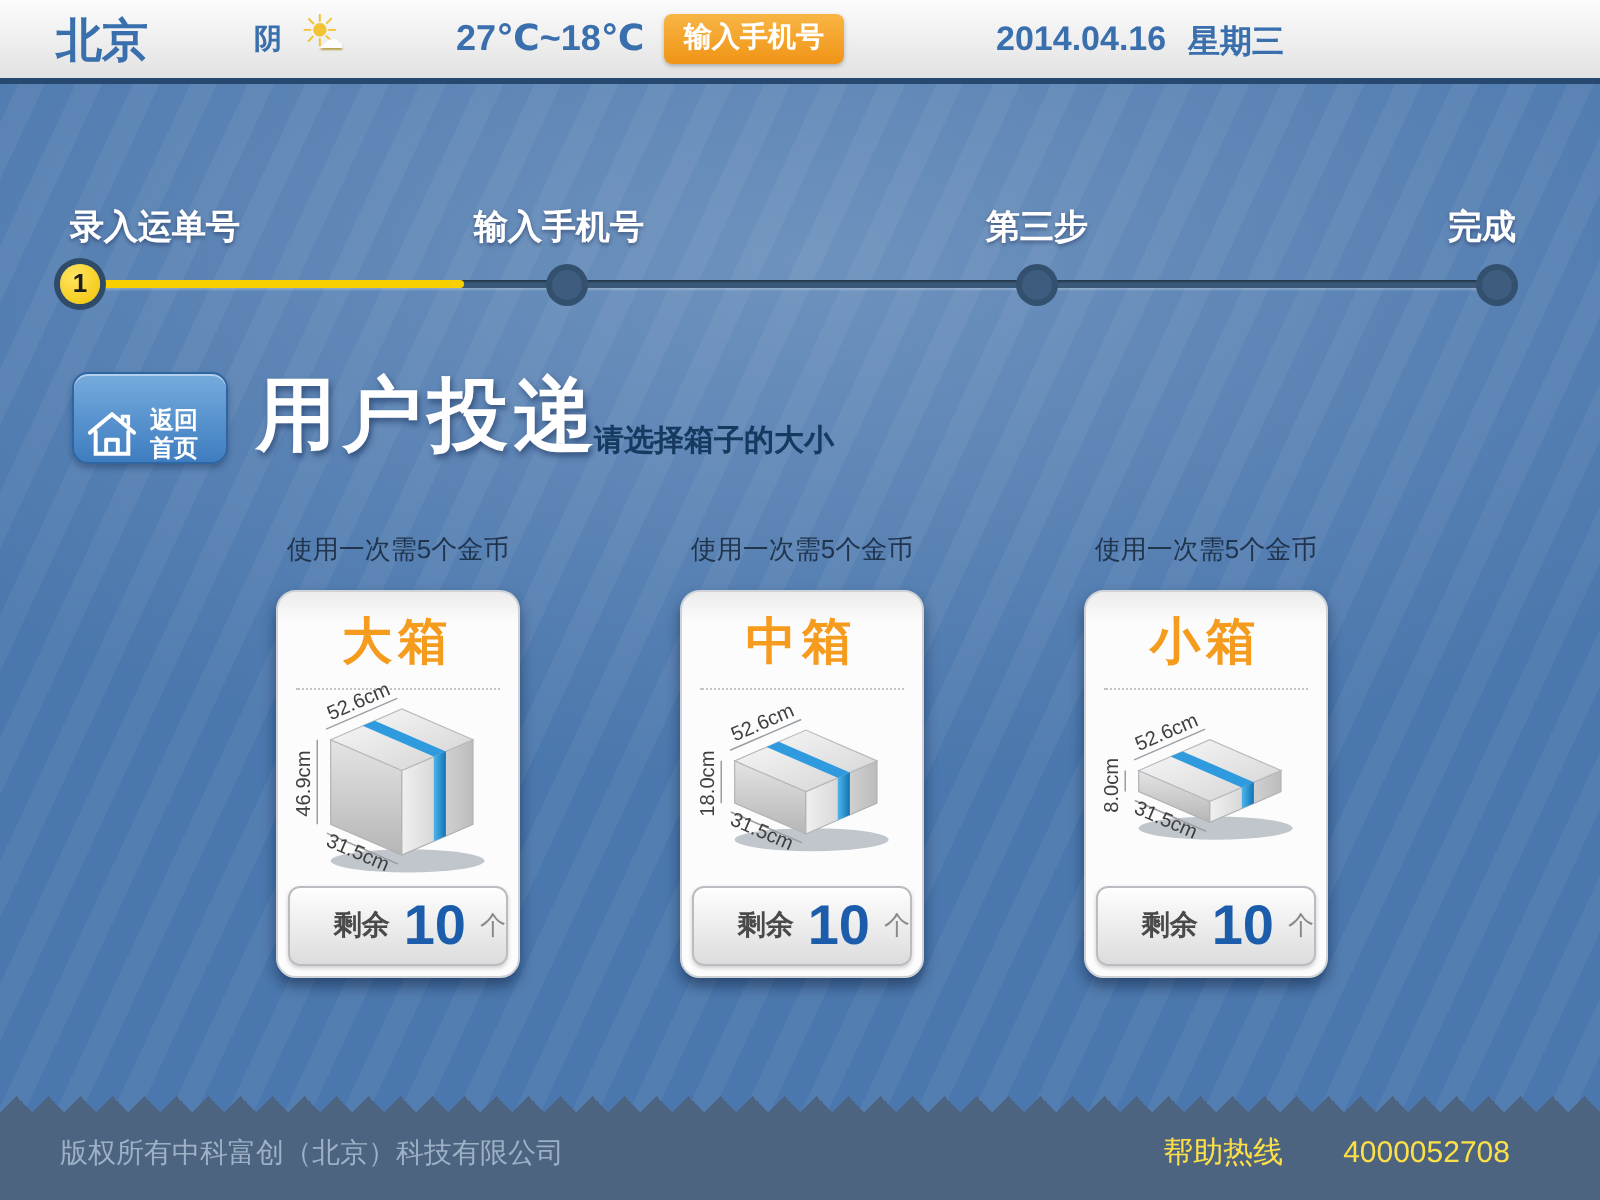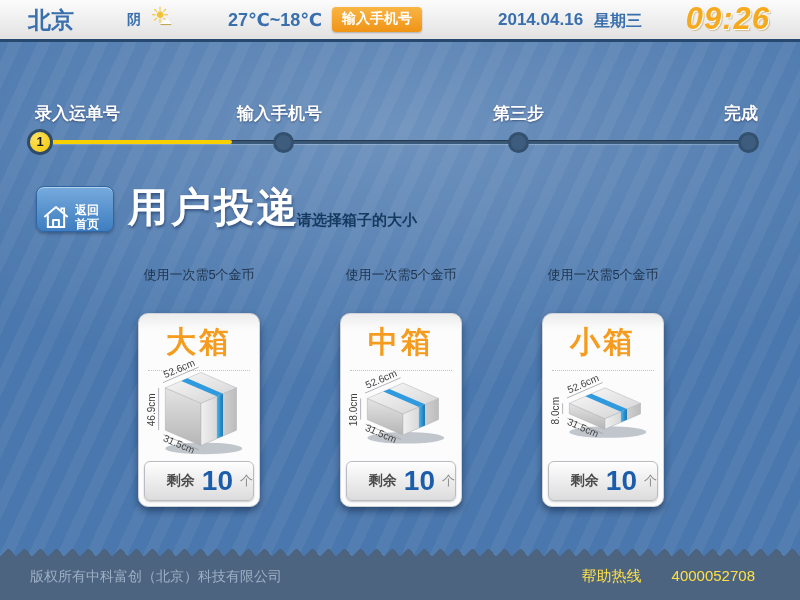--- a/index.html
+++ b/index.html
@@ -35,23 +35,23 @@
   .d2{left:276px}.d3{left:511px}.d4{left:741px}
   .dot-active{position:absolute;top:36px;left:30px;width:20px;height:20px;border-radius:50%;background:radial-gradient(circle at 35% 30%,#ffe462,#f2c400);box-shadow:0 0 0 3px #2f4b68;color:#1c1c1c;font-size:13px;font-weight:bold;text-align:center;line-height:20px;}
   
   .home-btn{position:absolute;left:36px;top:186px;width:78px;height:46px;background:linear-gradient(#76abdd,#3e7dc0);border:1px solid #2f65a0;border-radius:8px;box-shadow:inset 0 1px 0 rgba(255,255,255,.45),0 2px 3px rgba(0,20,50,.3);display:flex;align-items:flex-end;gap:5px;padding:0 5px;box-sizing:border-box;cursor:pointer;}
   .home-text{color:#fff;font-size:12px;font-weight:bold;line-height:14px;}
   .page-title{position:absolute;left:128px;top:180px;font-size:40px;font-weight:bold;color:#fff;letter-spacing:3px;text-shadow:1px 2px 3px rgba(0,20,60,.45);}
   .page-subtitle{position:absolute;left:297px;top:211px;font-size:15px;font-weight:bold;color:#16395f;}
   
   .col{position:absolute;top:266px;width:122px;}
   .c1{left:138px}.c2{left:340px}.c3{left:542px}
-  .cost-note{text-align:center;font-size:13px;color:#20344d;margin-bottom:29px;}
+  .cost-note{text-align:center;font-size:13px;color:#20344d;margin-bottom:11px;}
   .card{position:relative;height:192px;background:linear-gradient(180deg,#ececec 0,#fcfcfc 16px);border:1px solid #cfd3d8;border-radius:10px;box-shadow:0 4px 7px rgba(0,15,40,.45);cursor:pointer;}
-  .card-title{text-align:center;font-size:30px;font-weight:bold;color:#f59b1e;margin-top:8px;letter-spacing:3px;}
+  .card-title{text-align:center;font-size:25px;font-weight:bold;color:#f59b1e;margin-top:8px;letter-spacing:3px;}
   .sep{border-top:1px dotted #c3c3c3;margin:7px 9px 0;}
   .boxart{position:absolute;top:45px;left:4px;right:4px;bottom:47px;}
   .boxart svg{width:100%;height:100%;}
   .stock{position:absolute;left:5px;right:5px;bottom:5px;height:38px;background:linear-gradient(#fefefe,#dcdcdc);border:1px solid #b9bcc0;border-radius:6px;display:flex;align-items:center;justify-content:flex-end;gap:7px;box-shadow:inset 0 1px 0 #fff,0 1px 2px rgba(0,0,0,.2);}
   .stock .lbl{font-size:14px;font-weight:bold;color:#4a4a4a;}
   .stock .num{font-size:28px;font-weight:bold;color:#1b5dab;line-height:1;}
   .stock .unit{font-size:13px;color:#8a8a8a;}
   .dim{font-size:10.5px;fill:#3f3f3f;}
   .mline{stroke:#9aa0a6;stroke-width:.8;}
   
@@ -71,21 +71,20 @@
     <span class="city">北京</span>
     <span class="weather">阴</span>
     <span class="wicon">
       <span class="sun">☀</span>
       <span class="cloud">☁</span>
     </span>
     <span class="temp">27℃~18℃</span>
     <span class="aqi-badge">输入手机号</span>
     <span class="date">2014.04.16</span>
     <span class="weekday">星期三</span>
-    <span class="clock">09:26</span>
   </header>
 
 
   <div class="steps">
     <span class="step-label sl2">输入手机号</span>
     <span class="step-label sl1">录入运单号</span>
     <span class="step-label sl3">第三步</span>
     <span class="step-label sl4">完成</span>
     <div class="track"></div>
     <div class="track-active"></div>

